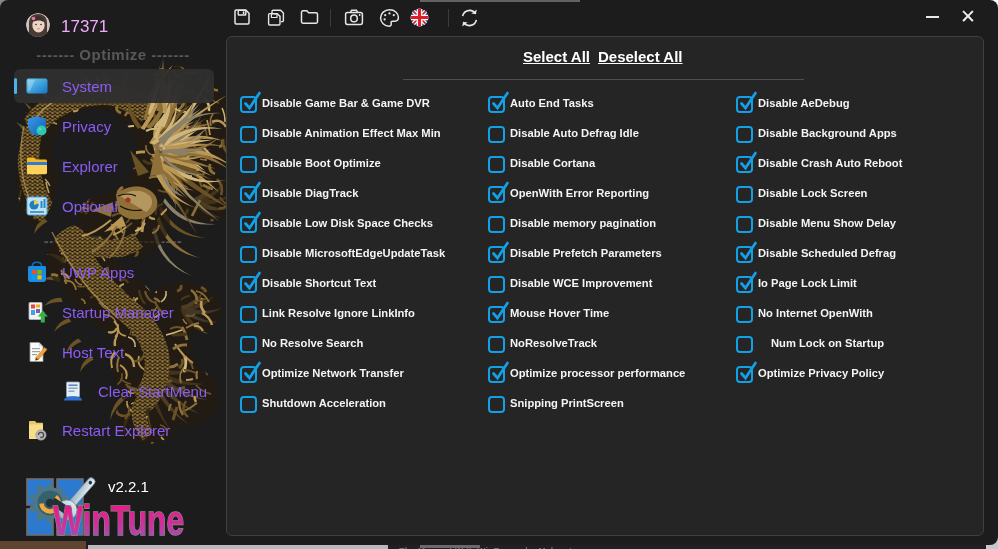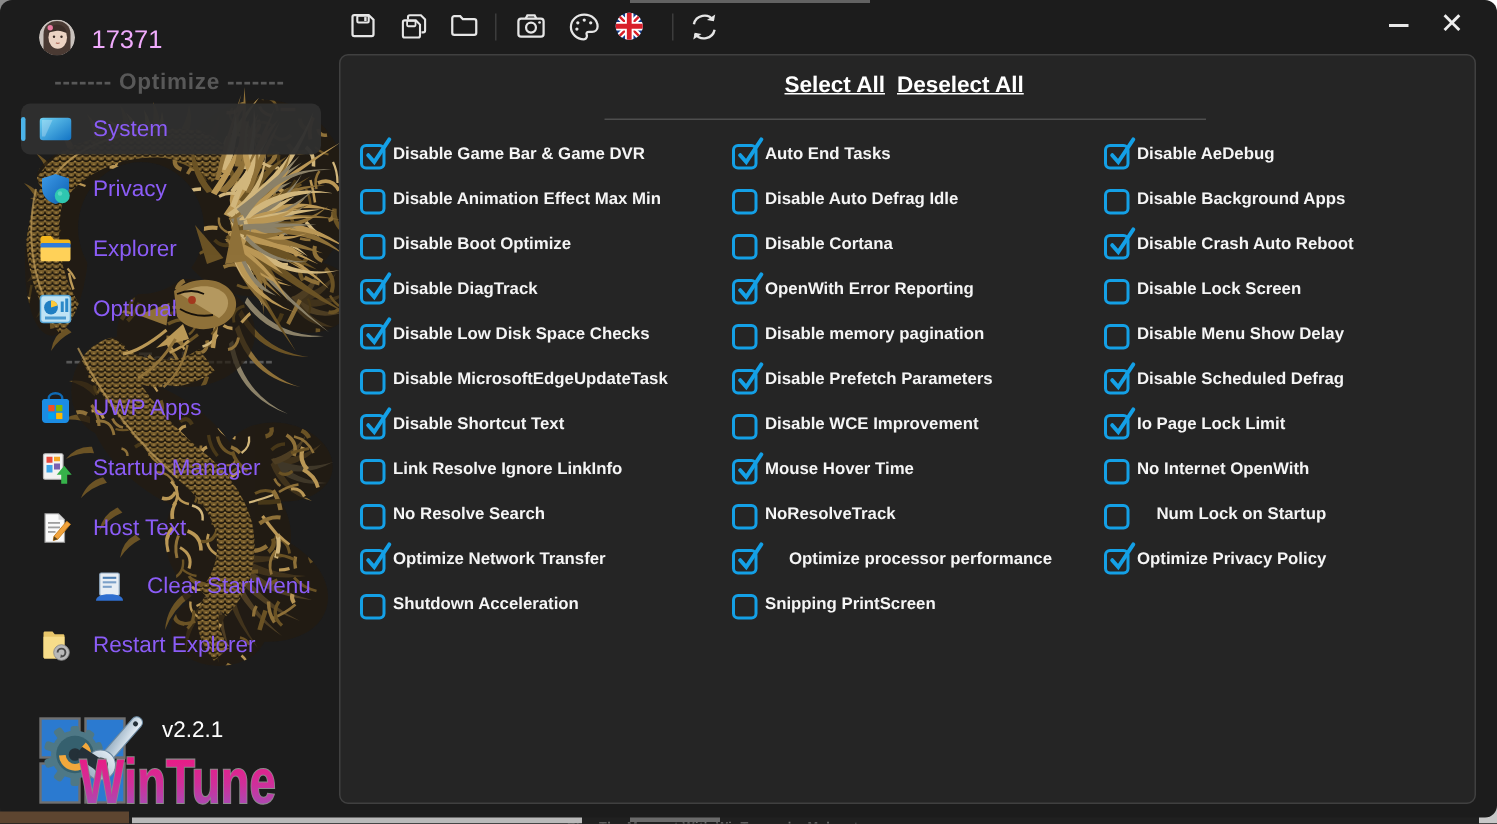--- a/index.html
+++ b/index.html
@@ -831,21 +831,21 @@
 <svg class="ck" style="left:488px;top:300px;" viewBox="0 0 24 22">
         <path d="M5.5 13.5 L9.5 18 L19.5 3" fill="none" stroke="#14a0e6" stroke-width="2.7" stroke-linecap="round"></path>
       </svg>
 <div class="cbl" style="left:510px;top:307px;">Mouse Hover Time</div>
 <div class="cb" style="left:488px;top:336px;"></div>
 <div class="cbl" style="left:510px;top:337px;">NoResolveTrack</div>
 <div class="cb" style="left:488px;top:366px;"></div>
 <svg class="ck" style="left:488px;top:360px;" viewBox="0 0 24 22">
         <path d="M5.5 13.5 L9.5 18 L19.5 3" fill="none" stroke="#14a0e6" stroke-width="2.7" stroke-linecap="round"></path>
       </svg>
-<div class="cbl" style="left:510px;top:367px;margin-left:16px;">Optimize processor performance</div>
+<div class="cbl" style="left:510px;top:367px;">Optimize processor performance</div>
 <div class="cb" style="left:488px;top:396px;"></div>
 <div class="cbl" style="left:510px;top:397px;">Snipping PrintScreen</div>
 <div class="cb" style="left:736px;top:96px;"></div>
 <svg class="ck" style="left:736px;top:90px;" viewBox="0 0 24 22">
         <path d="M5.5 13.5 L9.5 18 L19.5 3" fill="none" stroke="#14a0e6" stroke-width="2.7" stroke-linecap="round"></path>
       </svg>
 <div class="cbl" style="left:758px;top:97px;">Disable AeDebug</div>
 <div class="cb" style="left:736px;top:126px;"></div>
 <div class="cbl" style="left:758px;top:127px;">Disable Background Apps</div>
 <div class="cb" style="left:736px;top:156px;"></div>

